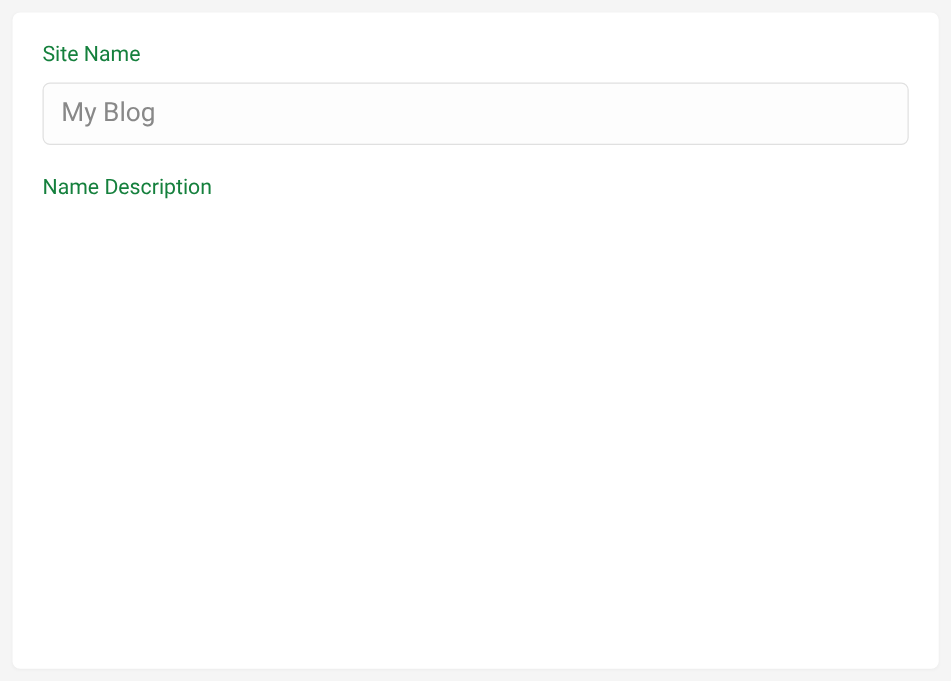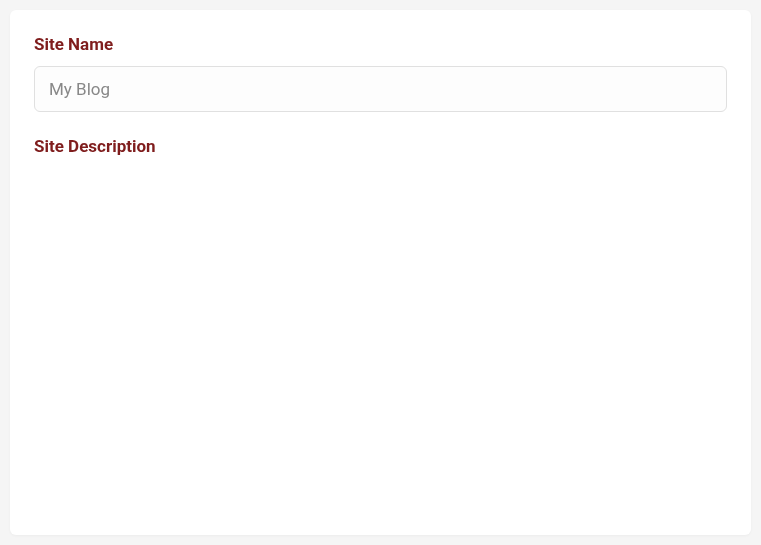--- a/index.html
+++ b/index.html
@@ -36,28 +36,28 @@
       height: 2px;
       background: #5b8def;
       margin-top: 6px;
     }
     .form-group {
       margin-bottom: 24px;
     }
     .form-label {
       display: block;
       font-size: 17px;
-      color: #7f1d1d;
+      color: #15803d;
       margin-bottom: 12px;
-      font-weight: 700;
+      font-weight: 400;
     }
     .form-input {
       width: 100%;
       padding: 12px 14px;
-      font-size: 17px;
+      font-size: 21px;
       color: #888;
       border: 1px solid #e0e0e0;
       border-radius: 6px;
       background: #fdfdfd;
       outline: none;
       font-family: inherit;
     }
     .form-input::placeholder {
       color: #999;
     }
@@ -110,16 +110,16 @@
 <body>
 
 <div class="card">
 
   <div class="form-group">
     <label class="form-label">Site Name</label>
     <input type="text" class="form-input" value="My Blog" style="">
   </div>
 
   <div class="form-group">
-    <label class="form-label">Site Description</label>
+    <label class="form-label">Name Description</label>
   </div>
 
 </div>
 
 </body></html>

